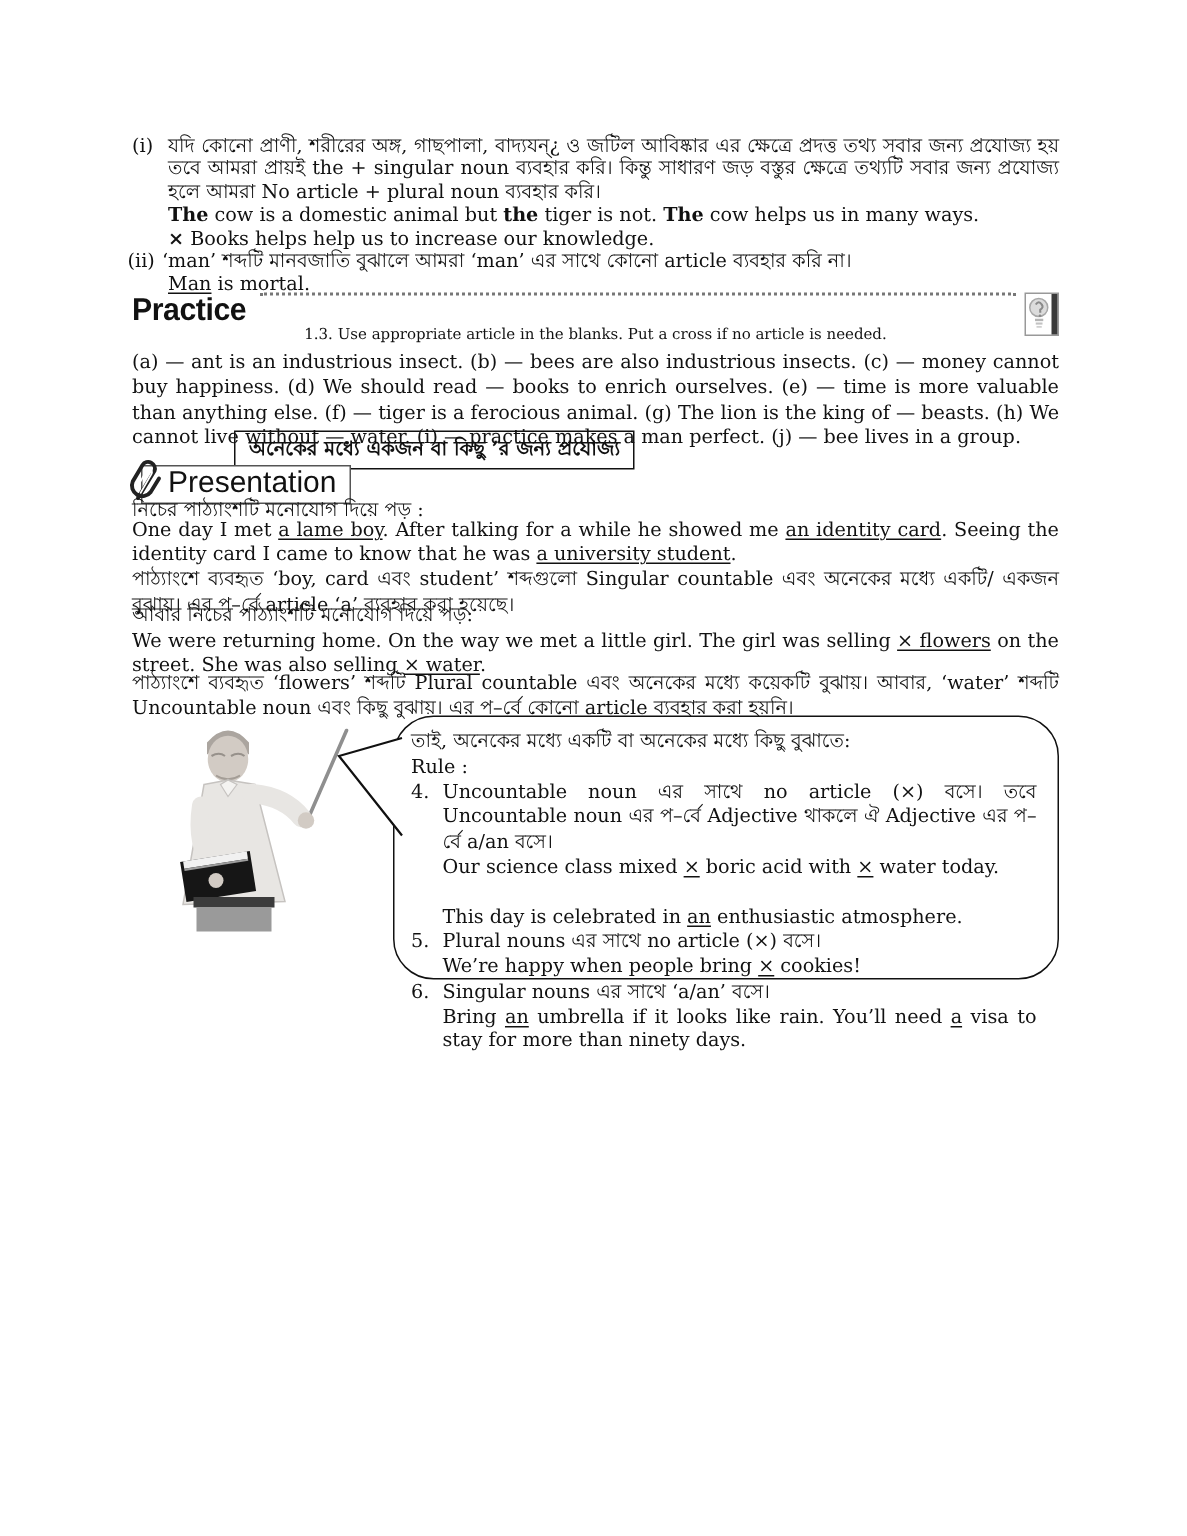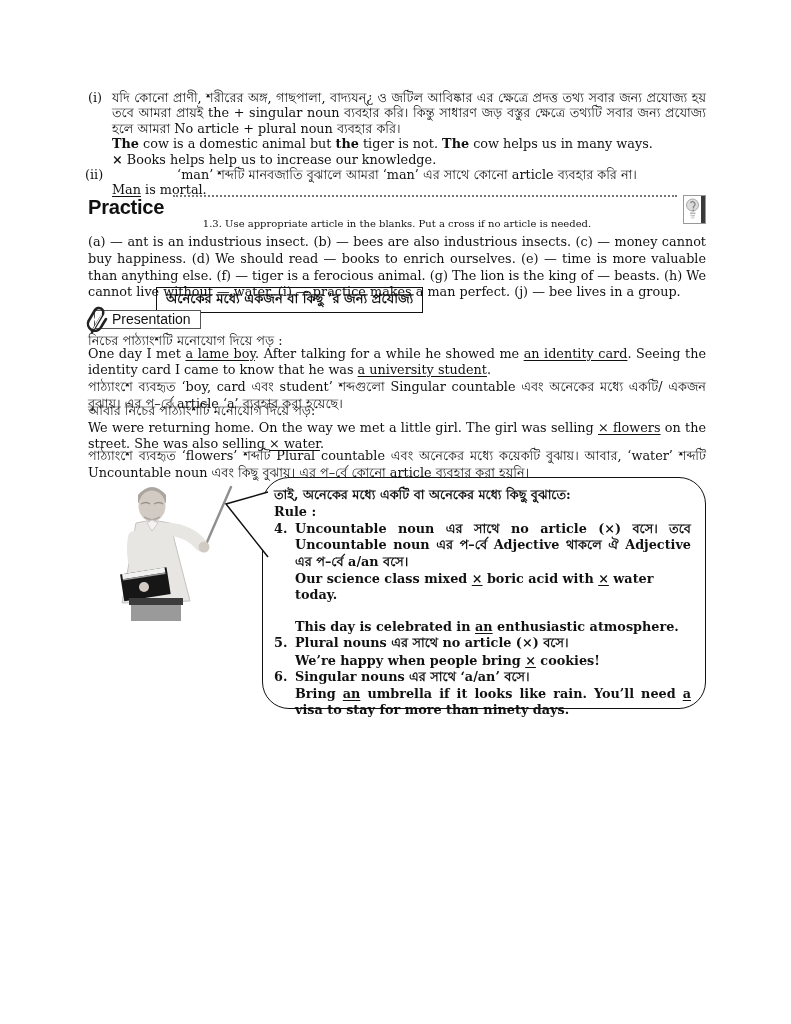--- a/index.html
+++ b/index.html
@@ -23,32 +23,32 @@
   .bulb-box{width:21px;height:27px;border:1px solid #999;position:relative;background:#fff;flex:0 0 auto;}
   .bulb-box .bar{position:absolute;right:0;top:0;width:4px;height:100%;background:#3a3a3a;}
   
   .ex-head{font-weight:normal;font-size:10px;line-height:15px;text-align:center;}
   .ex-body{line-height:16.8px;margin-top:3px;}
   
   .note-box{display:inline-block;border:1.6px solid #111;padding:1px 9px 2px 9px;
             font-weight:bold;font-size:13px;white-space:nowrap;}
   
   .pres-box{display:inline-block;position:relative;border:1.3px solid #555;
-            font-family:"Liberation Sans",sans-serif;font-size:14px;
+            font-family:"Liberation Sans",sans-serif;font-size:20px;
             padding:0 9px 1px 17px;background:#fff;}
   .clip{position:absolute;left:-10px;top:-6px;}
   .bn-line{line-height:15.5px;}
   .passage{line-height:15.8px;}
   .explain{line-height:17px;}
   
   .figure-row{height:184px;}
   .teacher{position:absolute;left:4px;top:2px;}
-  .bubble{position:absolute;left:174px;top:0;width:444px;height:232px;
+  .bubble{position:absolute;left:174px;top:0;width:444px;height:176px;
           border:1.5px solid #111;border-radius:27px;background:#fff;
-          padding:9px 14px 4px 11px;box-sizing:border-box;font-weight:bold;}
+          padding:9px 14px 4px 11px;box-sizing:border-box;}
   .tail{position:absolute;left:130px;top:8px;z-index:3;}
   .bubble .line1{line-height:16.5px;}
   .rule-label{line-height:16.5px;}
   .rule-item{display:flex;margin-top:1px;}
   .rule-num{width:21px;flex:0 0 auto;line-height:16.4px;}
   .rule-body{flex:1;}
   .rule-text{line-height:16.4px;text-align:justify;}
   .rule-ex{line-height:15.3px;margin-top:1px;}
 </style>
 </head>
@@ -61,21 +61,21 @@
       <div class="hang just">
         <span class="marker">(i)</span>
         <span>যদি কোনো প্রাণী, শরীরের অঙ্গ, গাছপালা, বাদ্যযন্¿ ও জটিল আবিষ্কার এর ক্ষেত্রে প্রদত্ত তথ্য সবার জন্য প্রযোজ্য হয় তবে আমরা প্রায়ই the + singular noun ব্যবহার করি। কিন্তু সাধারণ জড় বস্তুর ক্ষেত্রে তথ্যটি সবার জন্য প্রযোজ্য হলে আমরা No article + plural noun ব্যবহার করি।</span>
       </div>
       <div class="ex-line">
         <span class="b">The</span><span> cow is a domestic animal but </span><span class="b">the</span><span> tiger is not. </span><span class="b">The</span><span> cow helps us in many ways.</span>
       </div>
       <div class="ex-line">
         <span class="b">×</span><span> Books helps help us to increase our knowledge.</span>
       </div>
-      <div class="hang" style="padding-left:20px;text-align:center;">
+      <div class="hang" style="padding-left:20px;">
         <span class="marker" style="left:-3px;">(ii)</span>
         <span>‘man’ শব্দটি মানবজাতি বুঝালে আমরা ‘man’ এর সাথে কোনো article ব্যবহার করি না।</span>
       </div>
       <div class="ex-line">
         <span class="u">Man</span><span> is mortal.</span>
       </div>
     </div>
 
     <div class="abs prac-row" style="top:195px;">
       <span class="prac-title">Practice</span>

